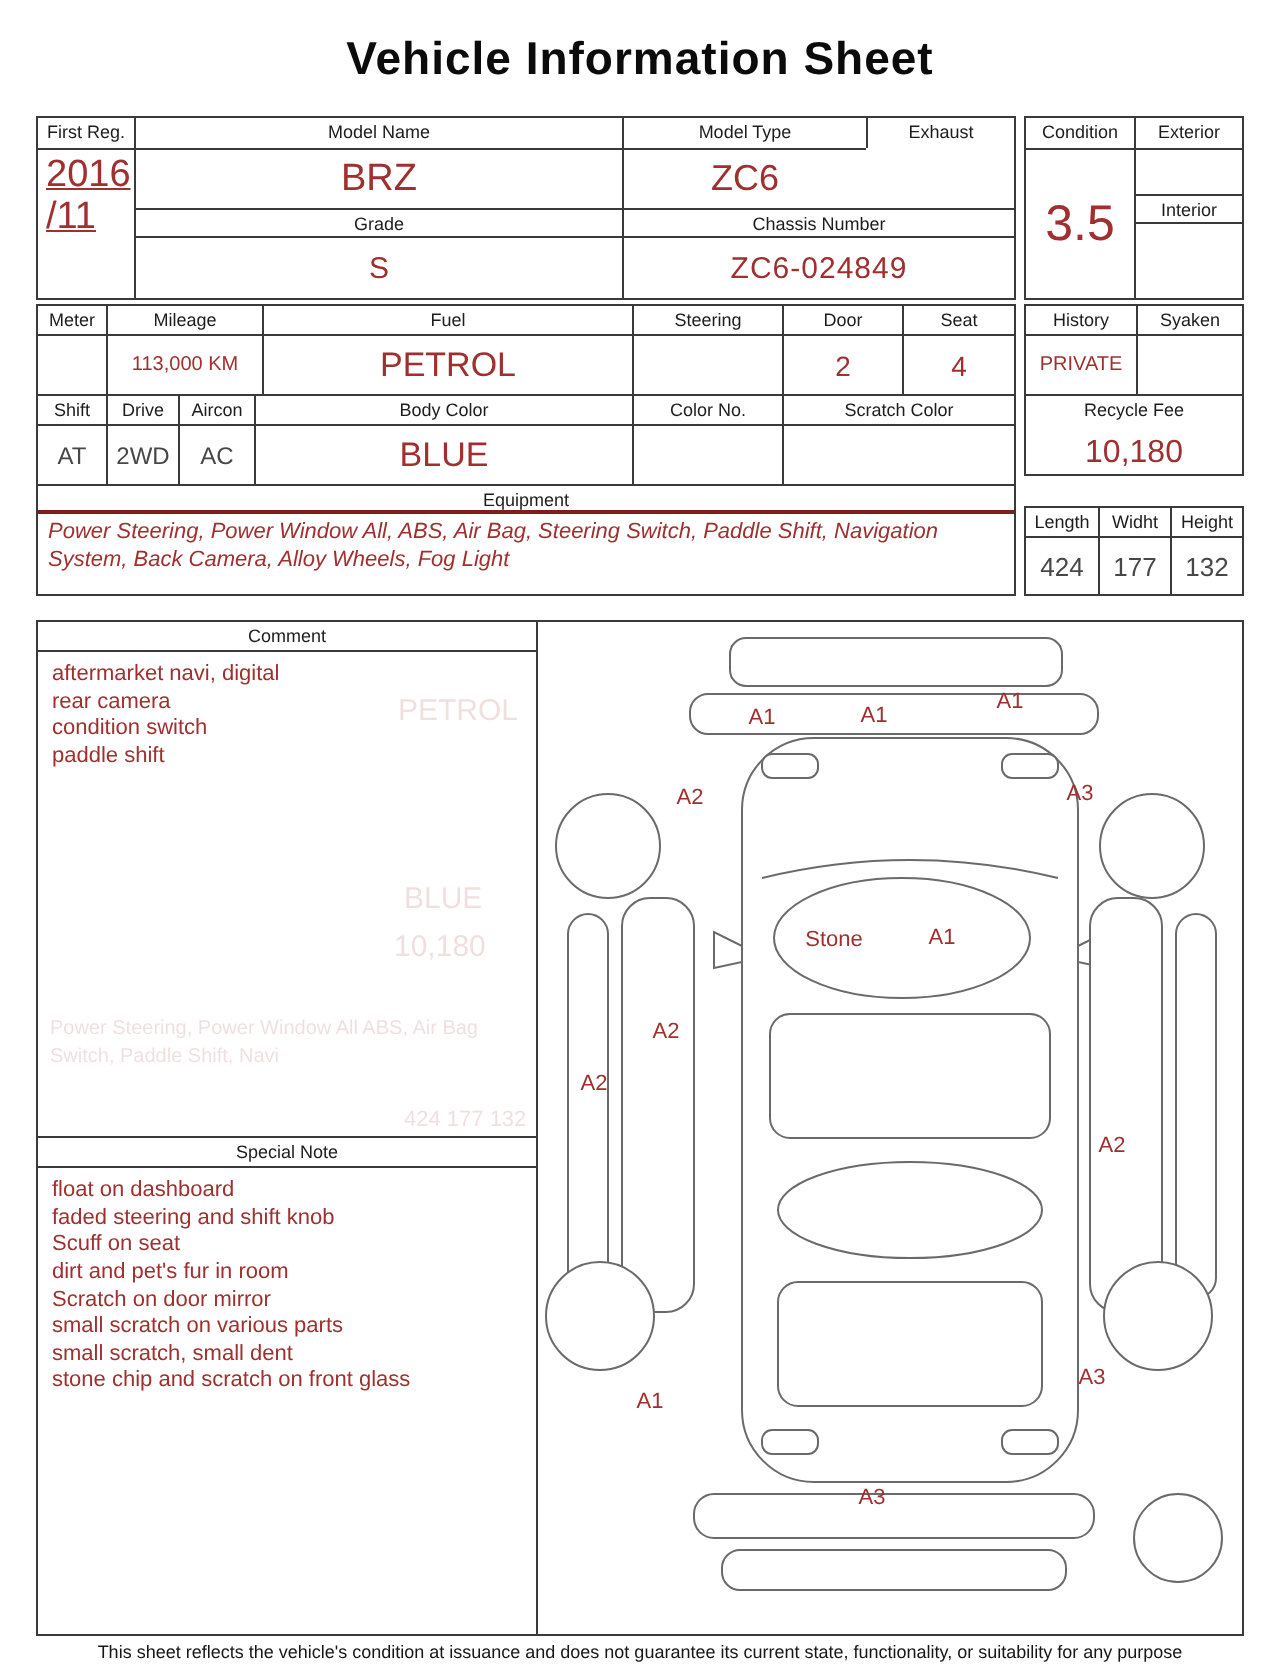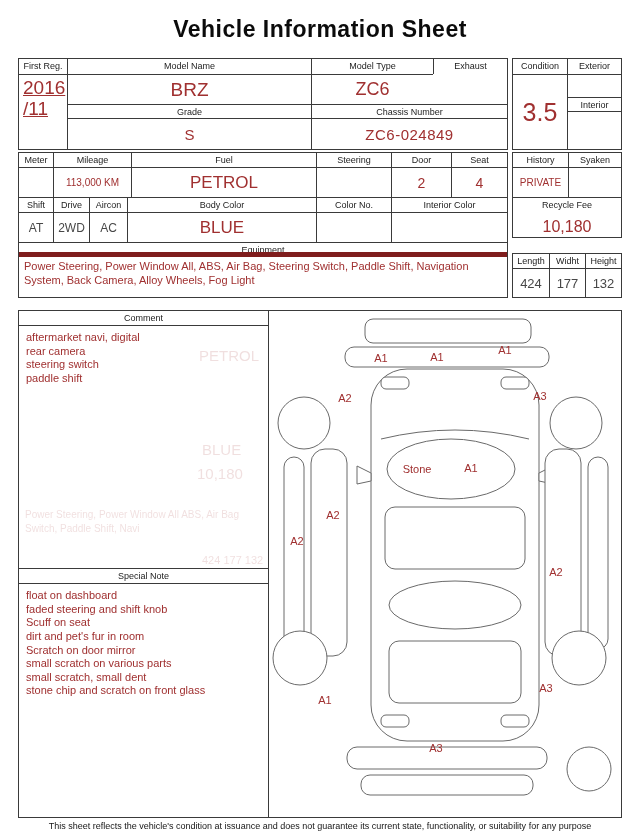--- a/index.html
+++ b/index.html
@@ -9,23 +9,23 @@
   .title { position: absolute; top: 16px; left: 0; width: 100%; text-align: center;
            font-size: 23px; font-weight: bold; letter-spacing: .5px; color: #0b0b0b; }
   .box { position: absolute; border: 1px solid #3a3a3a; background: #fff; }
   .grid { display: grid; width: 100%; height: 100%; }
   .hdr { font-size: 9px; line-height: 14px; text-align: center; color: #1c1c1c; white-space: nowrap; overflow: hidden; }
   .cell { display: flex; align-items: center; justify-content: center; overflow: hidden; }
   .val { color: #a03030; }
   .dark { color: #474747; }
   .bl { border-left: 1px solid #3a3a3a; }
   .bt { border-top: 1px solid #3a3a3a; }
-  .bb { border-bottom: 5px solid #7f1d1d; }
+  .bb { border-bottom: 2px solid #7f1d1d; }
   .fr-val { display: block; text-align: left; padding: 3px 0 0 4px; line-height: 1.08; font-size: 19px; text-decoration: underline; }
-  .equip-text { padding: 2px 5px; font-size: 11px; line-height: 1.3; color: #a03030; }
+  .equip-text { padding: 2px 5px; font-size: 11px; line-height: 1.3; color: #a03030; font-style: italic; }
   .sec-hdr { height: 15px; font-size: 9px; line-height: 15px; text-align: center; color: #1c1c1c;
              border-bottom: 1px solid #3a3a3a; }
   .note-text { padding: 5px 7px; font-size: 11px; line-height: 1.24; color: #a03030; }
   .ghost { position: absolute; color: #a03030; opacity: .15; white-space: nowrap; }
   .footer { position: absolute; top: 821px; left: 0; width: 100%; text-align: center;
             font-size: 9px; color: #161616; }
   svg text { font-family: "Liberation Sans", sans-serif; font-size: 11px; fill: #a03030; stroke: none; }
 </style>
 </head>
 <body>
@@ -85,21 +85,21 @@
     </div>
   </div>
 
   <div class="box" style="left:18px;top:197px;width:490px;height:46px">
     <div class="grid" style="grid-template-columns:34px 36px 38px 189px 75px 1fr;grid-template-rows:14px 1fr">
       <div class="hdr" style="grid-area:1/1">Shift</div>
       <div class="hdr bl" style="grid-area:1/2">Drive</div>
       <div class="hdr bl" style="grid-area:1/3">Aircon</div>
       <div class="hdr bl" style="grid-area:1/4">Body Color</div>
       <div class="hdr bl" style="grid-area:1/5">Color No.</div>
-      <div class="hdr bl" style="grid-area:1/6">Interior Color</div>
+      <div class="hdr bl" style="grid-area:1/6">Scratch Color</div>
 
       <div class="cell dark bt" style="grid-area:2/1;font-size:12px">AT</div>
       <div class="cell dark bl bt" style="grid-area:2/2;font-size:12px">2WD</div>
       <div class="cell dark bl bt" style="grid-area:2/3;font-size:12px">AC</div>
       <div class="cell val bl bt" style="grid-area:2/4;font-size:17px">BLUE</div>
       <div class="cell bl bt" style="grid-area:2/5"></div>
       <div class="cell bl bt" style="grid-area:2/6"></div>
     </div>
   </div>
 
@@ -135,21 +135,21 @@
 
   <div class="box" style="left:18px;top:310px;width:604px;height:508px">
 
     <div style="position:absolute;left:0;top:0;width:250px;height:100%;border-right:1px solid #3a3a3a">
 
       <div style="position:relative;height:257px">
         <div class="sec-hdr">Comment</div>
         <div class="note-text">
           <div>aftermarket navi, digital</div>
           <div>rear camera</div>
-          <div>steering switch</div>
+          <div>condition switch</div>
           <div>paddle shift</div>
         </div>
         <span class="ghost" style="left:180px;top:36px;font-size:15px">PETROL</span>
         <span class="ghost" style="left:183px;top:130px;font-size:15px">BLUE</span>
         <span class="ghost" style="left:178px;top:154px;font-size:15px">10,180</span>
         <span class="ghost" style="left:6px;top:198px;font-size:10px">Power Steering, Power Window All ABS, Air Bag</span>
         <span class="ghost" style="left:6px;top:212px;font-size:10px">Switch, Paddle Shift, Navi</span>
         <span class="ghost" style="left:183px;top:243px;font-size:11px">424  177  132</span>
       </div>
 

